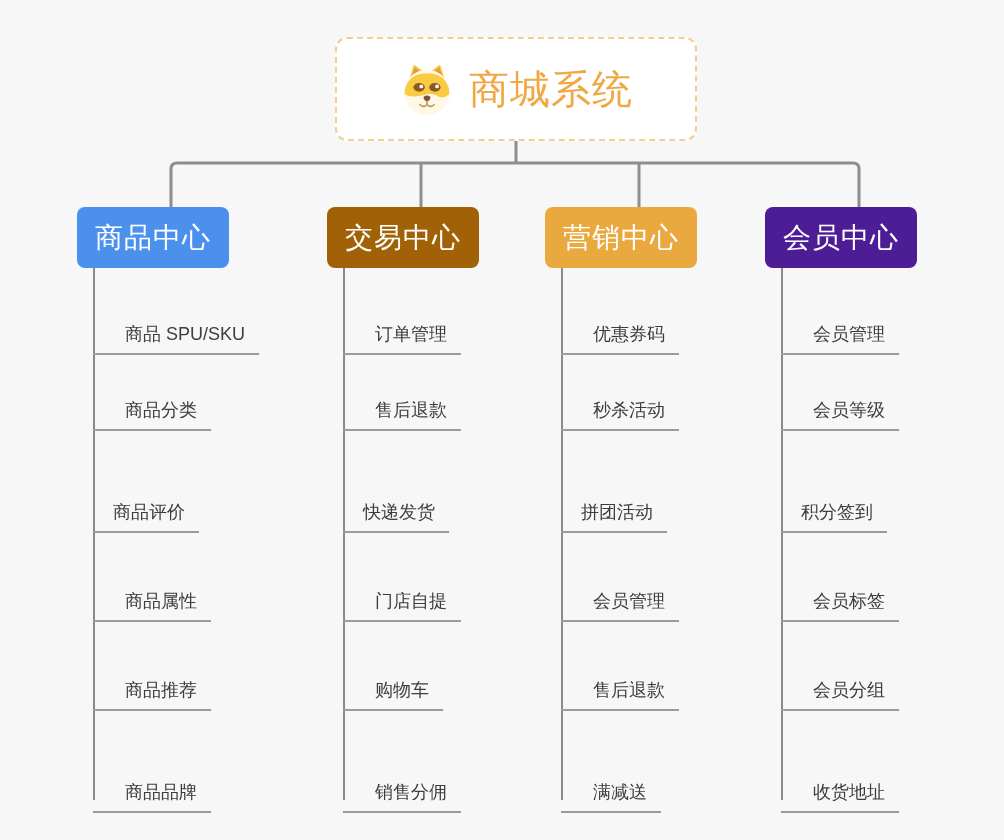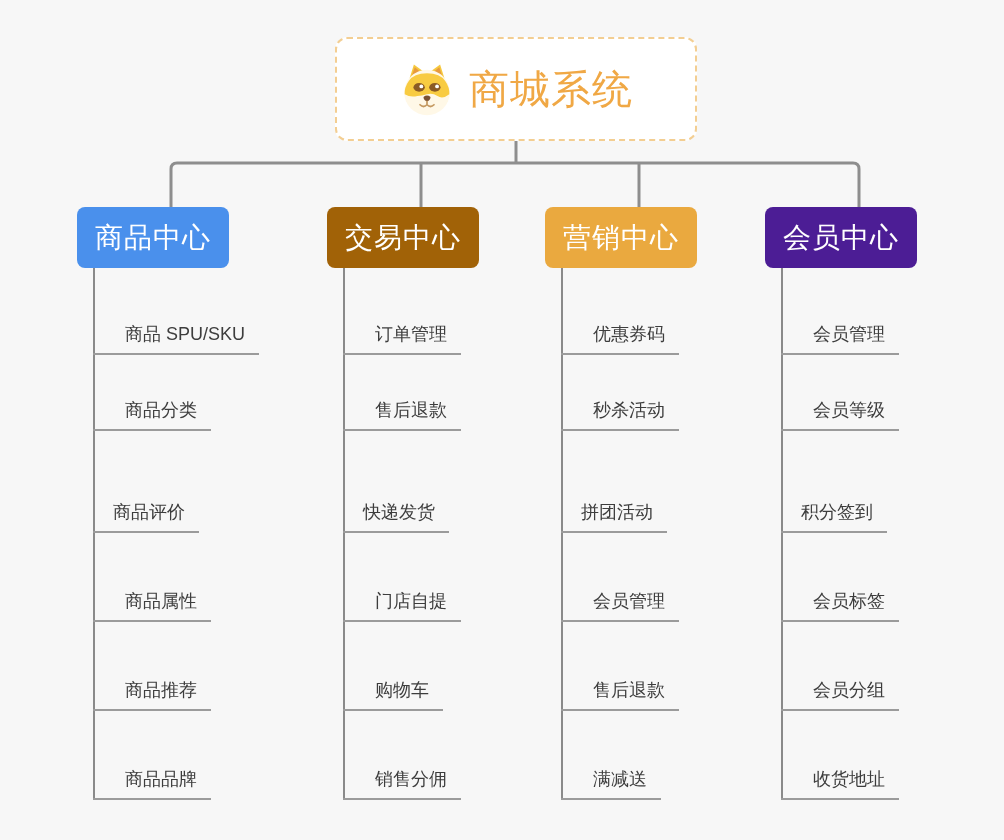--- a/index.html
+++ b/index.html
@@ -30,21 +30,21 @@
   }
   .vline{position:absolute;left:16px;top:61px;width:2px;height:532px;background:#8A8A8A;}
   .item{
     position:absolute;left:16px;
     display:inline-block;white-space:nowrap;
     font-size:18px;line-height:26px;color:#3D3D3D;
     padding:0 14px 6px 32px;
     border-bottom:2px solid #9B9B9B;
   }
   .i0{top:114px;} .i1{top:190px;} .i2{top:292px;padding-left:20px;}
-  .i3{top:381px;} .i4{top:470px;} .i5{top:559px;}
+  .i3{top:381px;} .i4{top:470px;} .i5{top:572px;}
 </style>
 </head>
 <body>
 
 <div class="canvas">
 
   <svg class="connectors" width="1004" height="840" viewBox="0 0 1004 840">
     <g stroke="#8E8E8E" stroke-width="3" fill="none">
       <path d="M496 141 L496 164"></path>
       <path d="M151 208 L151 169 Q151 163 157 163 L833 163 Q839 163 839 169 L839 208"></path>

